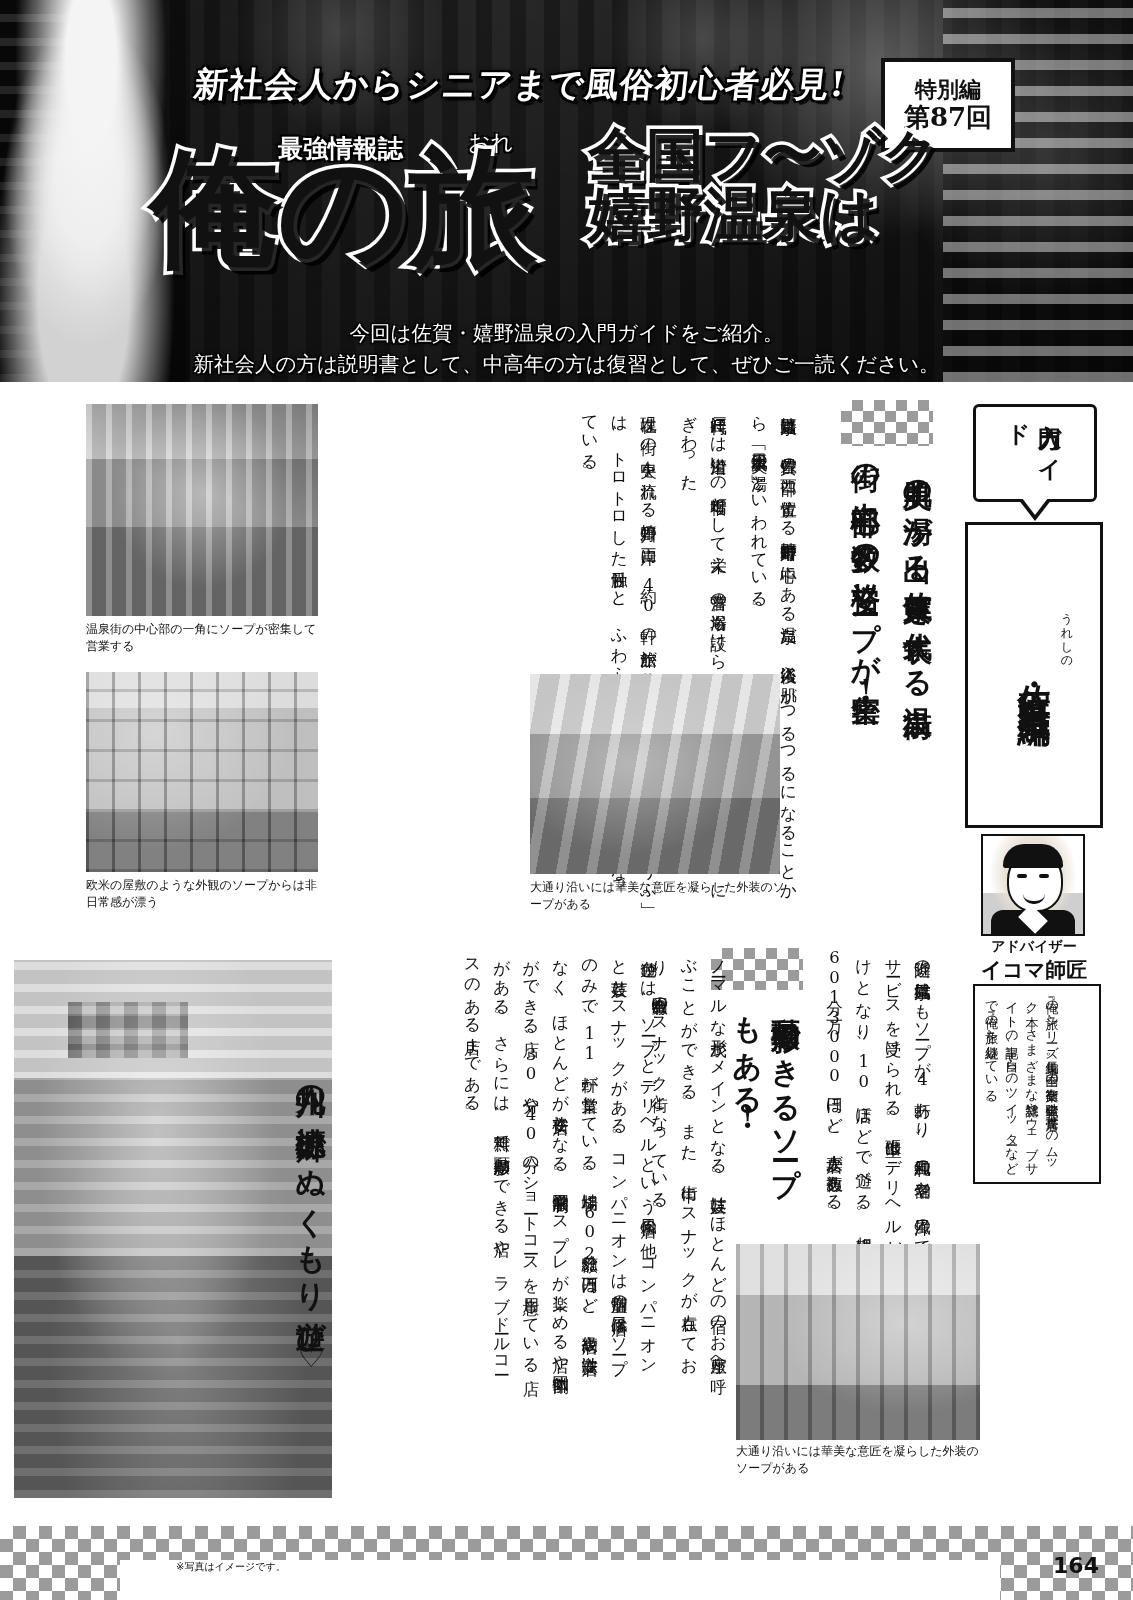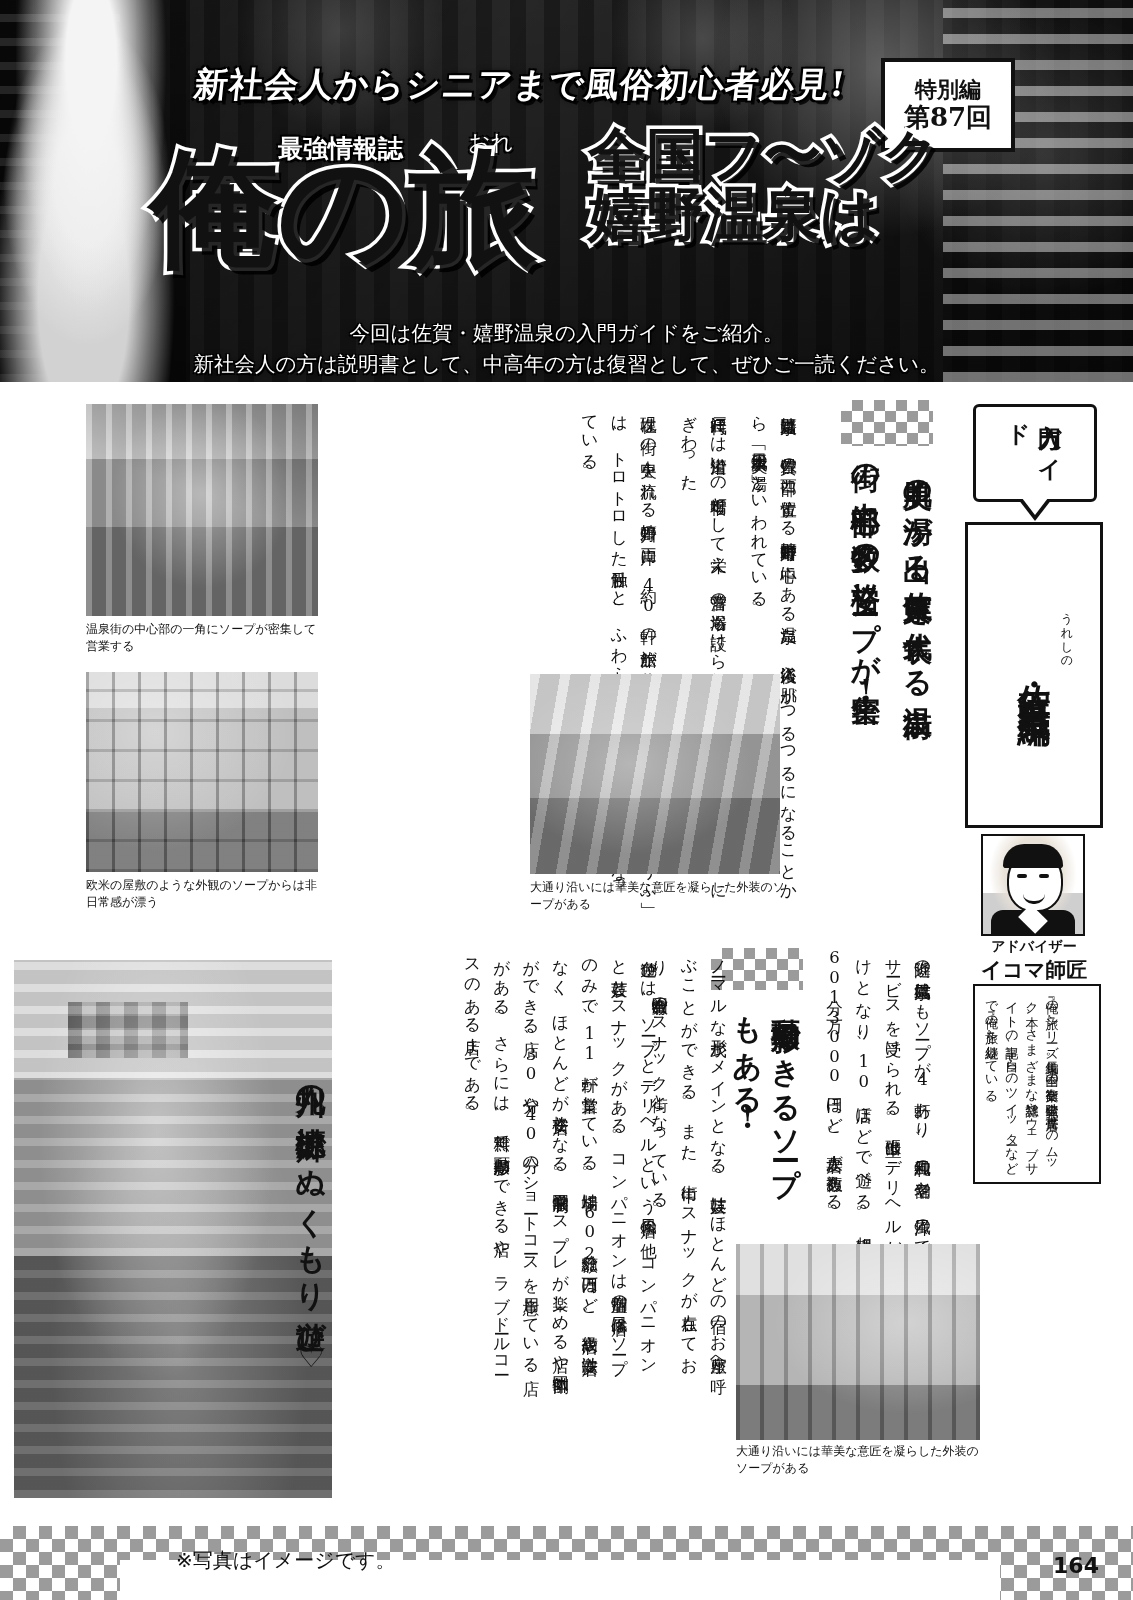--- a/index.html
+++ b/index.html
@@ -382,21 +382,21 @@
   }
   .footer-mask {
     position: absolute; left: 120px; bottom: 0; width: 880px; height: 40px; background: #fff;
   }
   .page-no {
     position: absolute; right: 34px; bottom: 22px;
     font-family: "DejaVu Sans", sans-serif; font-size: 22px; font-weight: 700;
   }
   .disclaimer {
     position: absolute; left: 176px; bottom: 26px;
-    font-family: "DejaVu Sans", sans-serif; font-size: 20px;
+    font-family: "DejaVu Sans", sans-serif; font-size: 10px;
   }
   .vert-big {
     writing-mode: vertical-rl; text-orientation: upright;
     font-family: "DejaVu Serif", serif; font-weight: 700;
     font-size: 30px; letter-spacing: 3px; line-height: 1.25;
   }
 </style>
 </head>
 <body>
 

